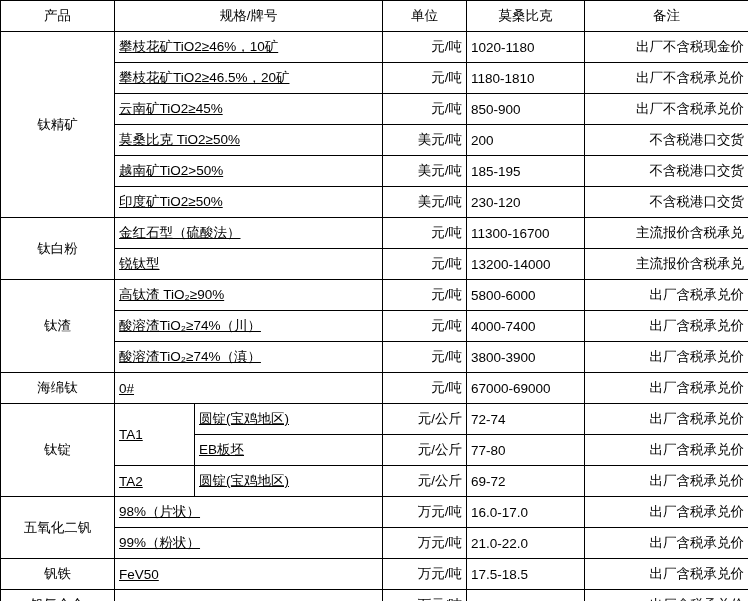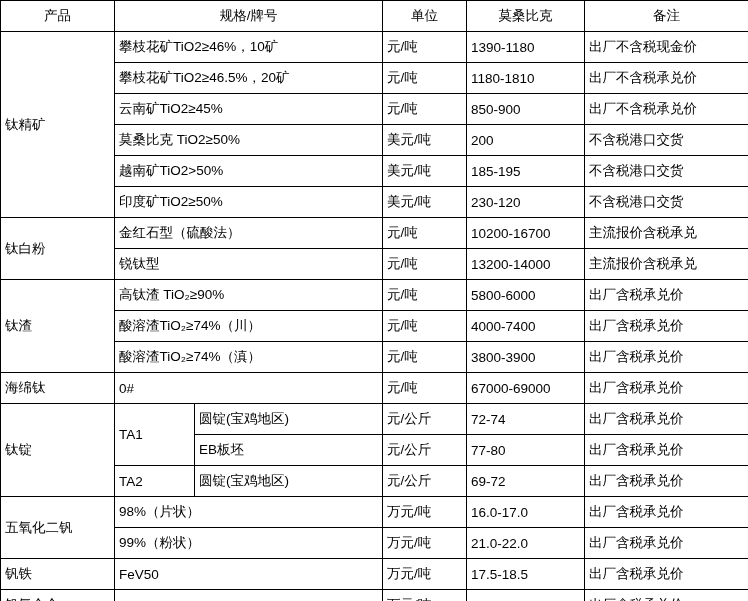--- a/index.html
+++ b/index.html
@@ -27,31 +27,32 @@
     height: 31px;
     box-sizing: border-box;
     vertical-align: middle;
     overflow: hidden;
     white-space: nowrap;
   }
   .hdr {
     font-size: 15px;
   }
   .ctr {
-    text-align: left;
+    text-align: right;
   }
   .lft {
     text-align: left;
   }
   .cat {
-    text-align: left;
+    text-align: center;
     font-size: 15px;
   }
   .sub {
     font-size: 13px;
+    text-decoration: underline;
   }
   
   col.c0 { width: 114px; }
   col.c1 { width: 80px; }
   col.c2 { width: 188px; }
   col.c3 { width: 84px; }
   col.c4 { width: 118px; }
   col.c5 { width: 164px; }
 </style>
 </head>
@@ -74,21 +75,21 @@
       <th class="hdr">莫桑比克</th>
       <th class="hdr">备注</th>
     </tr>
   </thead>
   <tbody>
 
     <tr>
       <td class="cat" rowspan="6">钛精矿</td>
       <td class="lft sub" colspan="2">攀枝花矿TiO2≥46%，10矿</td>
       <td class="ctr">元/吨</td>
-      <td class="lft">1390-1180</td>
+      <td class="lft">1020-1180</td>
       <td class="ctr">出厂不含税现金价</td>
     </tr>
     <tr>
       <td class="lft sub" colspan="2">攀枝花矿TiO2≥46.5%，20矿</td>
       <td class="ctr">元/吨</td>
       <td class="lft">1180-1810</td>
       <td class="ctr">出厂不含税承兑价</td>
     </tr>
     <tr>
       <td class="lft sub" colspan="2">云南矿TiO2≥45%</td>
@@ -112,21 +113,21 @@
       <td class="lft sub" colspan="2">印度矿TiO2≥50%</td>
       <td class="ctr">美元/吨</td>
       <td class="lft">230-120</td>
       <td class="ctr">不含税港口交货</td>
     </tr>
 
     <tr>
       <td class="cat" rowspan="2">钛白粉</td>
       <td class="lft sub" colspan="2">金红石型（硫酸法）</td>
       <td class="ctr">元/吨</td>
-      <td class="lft">10200-16700</td>
+      <td class="lft">11300-16700</td>
       <td class="ctr">主流报价含税承兑</td>
     </tr>
     <tr>
       <td class="lft sub" colspan="2">锐钛型</td>
       <td class="ctr">元/吨</td>
       <td class="lft">13200-14000</td>
       <td class="ctr">主流报价含税承兑</td>
     </tr>
 
     <tr>

